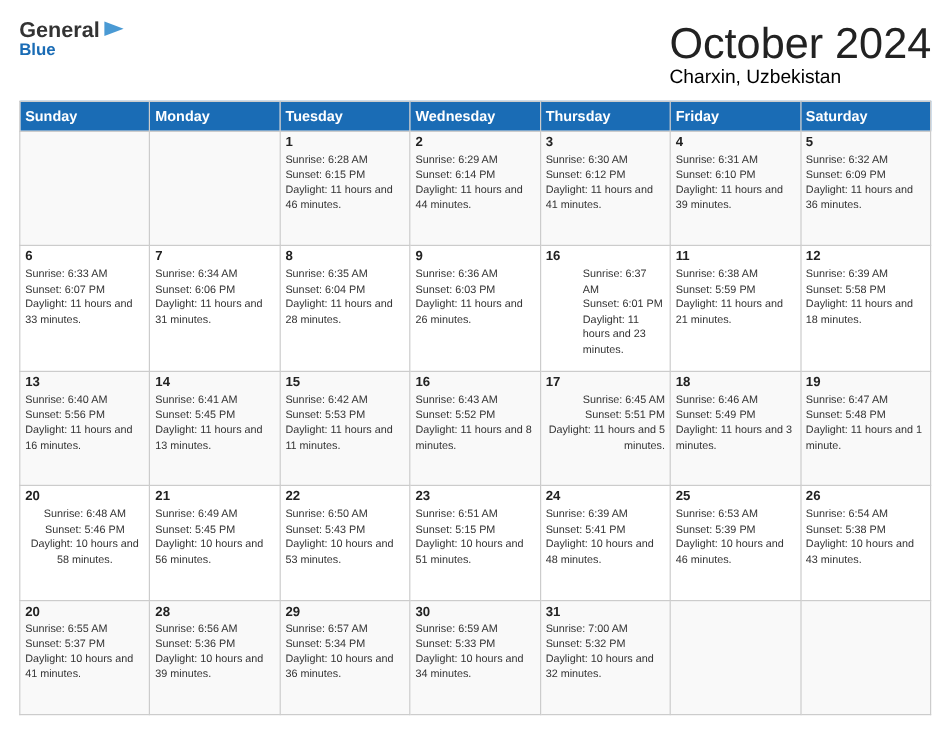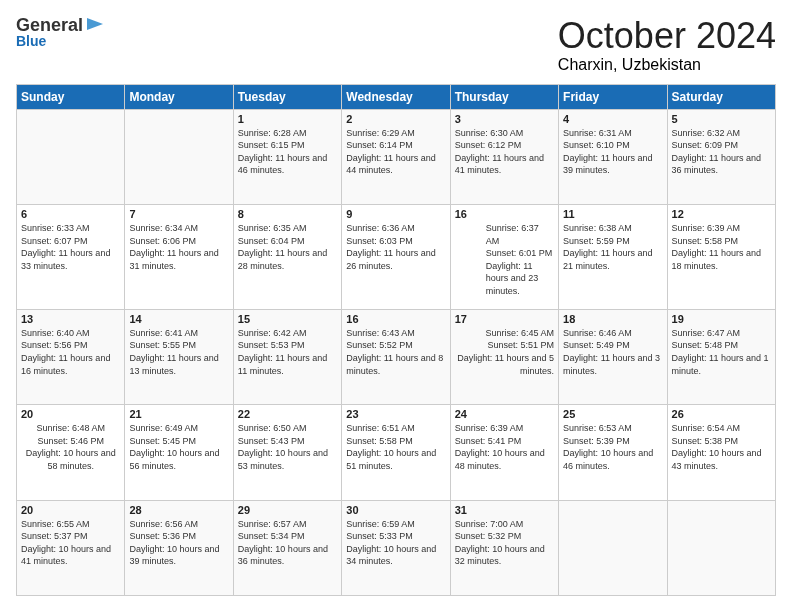--- a/index.html
+++ b/index.html
@@ -215,21 +215,21 @@
         <tr>
           <td>
             <span class="day-num">13</span>
             <div class="day-info" style="white-space: pre-line;">Sunrise: 6:40 AM
 Sunset: 5:56 PM
 Daylight: 11 hours and 16 minutes.</div>
           </td>
           <td>
             <span class="day-num">14</span>
             <div class="day-info" style="white-space: pre-line;">Sunrise: 6:41 AM
-Sunset: 5:55 PM
+Sunset: 5:45 PM
 Daylight: 11 hours and 13 minutes.</div>
           </td>
           <td>
             <span class="day-num">15</span>
             <div class="day-info" style="white-space: pre-line;">Sunrise: 6:42 AM
 Sunset: 5:53 PM
 Daylight: 11 hours and 11 minutes.</div>
           </td>
           <td>
             <span class="day-num">16</span>
@@ -271,21 +271,21 @@
           </td>
           <td>
             <span class="day-num">22</span>
             <div class="day-info" style="white-space: pre-line;">Sunrise: 6:50 AM
 Sunset: 5:43 PM
 Daylight: 10 hours and 53 minutes.</div>
           </td>
           <td>
             <span class="day-num">23</span>
             <div class="day-info" style="white-space: pre-line;">Sunrise: 6:51 AM
-Sunset: 5:58 PM
+Sunset: 5:15 PM
 Daylight: 10 hours and 51 minutes.</div>
           </td>
           <td>
             <span class="day-num">24</span>
             <div class="day-info" style="white-space: pre-line;">Sunrise: 6:39 AM
 Sunset: 5:41 PM
 Daylight: 10 hours and 48 minutes.</div>
           </td>
           <td>
             <span class="day-num">25</span>

